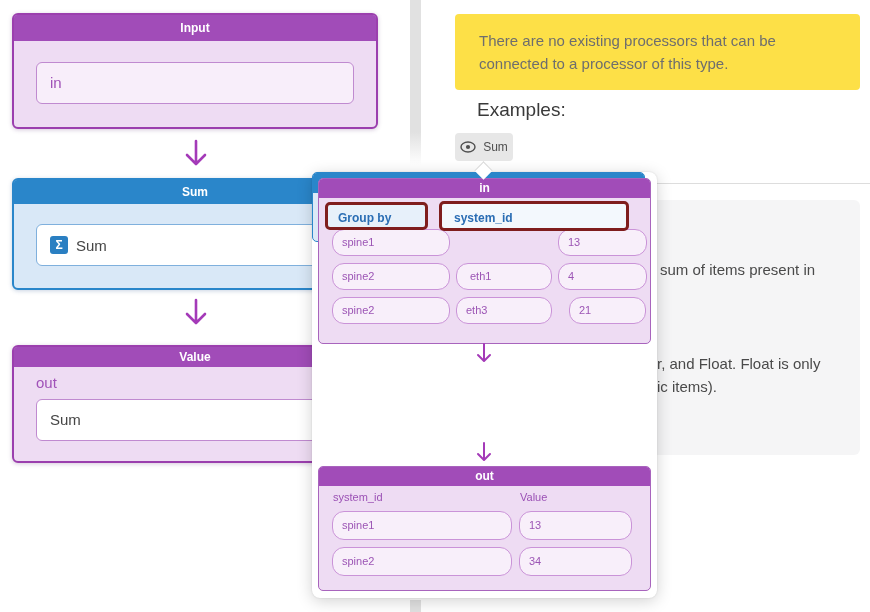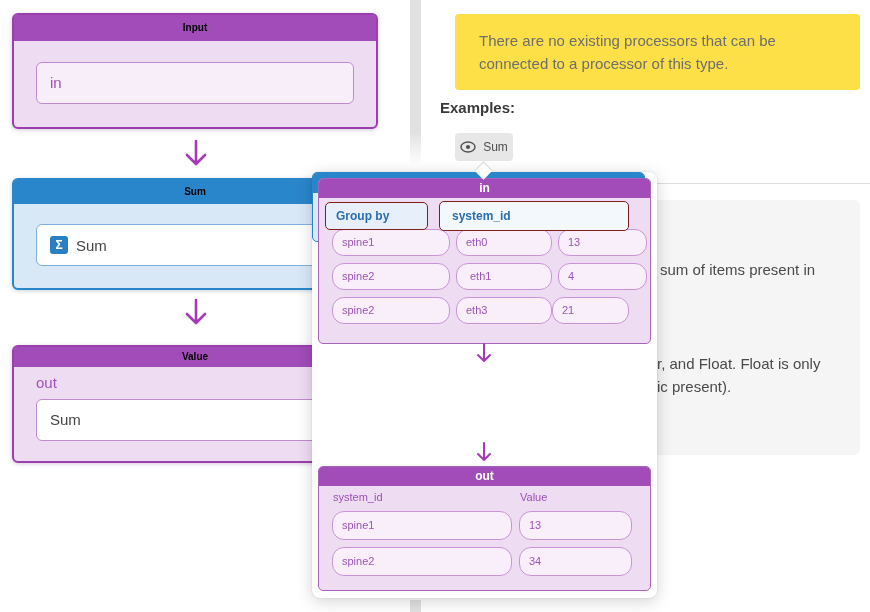--- a/index.html
+++ b/index.html
@@ -7,21 +7,21 @@
   body {
     position: relative;
     background: #ffffff;
     font-family: "Liberation Sans", sans-serif;
     overflow: hidden;
   }
   .abs { position: absolute; }
 
   
   .block { position:absolute; border-radius:6px; box-shadow:0 1px 4px rgba(90,40,110,.25); }
-  .block-header { width:100%; color:#000000; font-weight:bold; font-size:10px; text-align:center; }
+  .block-header { width:100%; color:#ffffff; font-weight:bold; font-size:12px; text-align:center; }
   #input-block  { left:12px; top:13px;  width:366px; height:116px; border:2px solid #9b3fae; background:#eedcf3; }
   #input-block .block-header  { height:26px; line-height:26px; background:#a14cb8; border-radius:3px 3px 0 0; }
   #sum-block    { left:12px; top:178px; width:366px; height:112px; border:2px solid #2a86ca; background:#d9e8f7; box-shadow:0 1px 4px rgba(40,80,140,.25); }
   #sum-block .block-header    { height:24px; line-height:24px; background:#2a86ca; border-radius:3px 3px 0 0; }
   #output-block { left:12px; top:345px; width:366px; height:118px; border:2px solid #9b3fae; background:#eedcf3; }
   #output-block .block-header { height:20px; line-height:20px; background:#a14cb8; border-radius:3px 3px 0 0; }
 
   .purple-field {
     position:absolute; left:22px; width:318px; height:42px;
     background:#f8eefa; border:1px solid #c08ad0; border-radius:6px;
@@ -53,21 +53,21 @@
   #scrollbar-thumb {
     left:410px; top:0; width:11px; height:165px;
     background:linear-gradient(#e1e1e1 80%, rgba(225,225,225,0));
   }
   #scrollbar-bottom { left:410px; top:600px; width:11px; height:12px; background:#e1e1e1; }
   #notice-box {
     left:455px; top:14px; width:405px; height:76px;
     background:#fde047; border-radius:4px;
     padding:15px 24px; font-size:15px; line-height:23px; color:#6e6e6e;
   }
-  #examples-label { left:440px; top:99px; font-size:15px; font-weight:700; color:#3a3a3a; }
+  #examples-label { left:477px; top:99px; font-size:19px; font-weight:400; color:#3a3a3a; }
   #example-button {
     left:455px; top:133px; width:58px; height:28px;
     background:#e7e7e7; border-radius:4px; border:none;
     display:flex; align-items:center; justify-content:center; gap:7px;
     font-family:"Liberation Sans",sans-serif; font-size:12px; color:#4f4f4f; cursor:pointer;
   }
   #section-divider { left:430px; top:183px; width:440px; height:1px; background:#dddddd; }
   #doc-panel { left:430px; top:200px; width:430px; height:255px; background:#f5f5f6; border-radius:6px; }
   .doc-frag { position:absolute; font-size:15px; color:#4a4a4a; white-space:nowrap; }
   #doc-frag-1 { left:660px; top:261px; }
@@ -96,21 +96,21 @@
   #popup-sum .ptable-header { height:20px; line-height:20px; }
   #popup-out { left:6px; top:294px; width:333px; height:125px; }
   .col-label { position:absolute; font-size:11px; color:#9b51b5; }
   .pcell {
     position:absolute; height:27px;
     background:#f8effa; border:1px solid #ca93d8; border-radius:12px;
     font-size:11px; color:#9c55b5; line-height:25px; padding-left:9px;
     white-space:nowrap; overflow:hidden;
   }
   .bluebox {
-    position:absolute; border:1px solid #7f1d1d; border-radius:5px;
+    position:absolute; border:3px solid #7f1d1d; border-radius:5px;
     font-size:12px; font-weight:bold; color:#2a6db4;
   }
   #groupby-box { left:13px; top:30px; width:103px; height:28px; background:#e7f0fa; line-height:26px; padding-left:10px; }
   #groupby-value-box { left:127px; top:29px; width:190px; height:30px; background:#f3f8fd; line-height:28px; padding-left:12px; }
   .small-arrow { position:absolute; left:163px; width:18px; height:22px; }
   #popup-arrow-1 { top:171px; }
   #popup-arrow-2 { top:270px; }
 </style>
 </head>
 <body>
@@ -156,43 +156,42 @@
     <ellipse cx="8" cy="6" rx="7" ry="5" fill="none" stroke="#4f4f4f" stroke-width="1.4"></ellipse>
     <circle cx="8" cy="6" r="2.1" fill="#4f4f4f"></circle>
   </svg>
   <span>Sum</span>
 </button>
 
 <div class="abs" id="section-divider"></div>
 <div class="abs" id="doc-panel"></div>
 <div class="doc-frag" id="doc-frag-1">sum of items present in</div>
 <div class="doc-frag" id="doc-frag-2">r, and Float. Float is only</div>
-<div class="doc-frag" id="doc-frag-3">ic present).</div>
+<div class="doc-frag" id="doc-frag-3">ic items).</div>
 
 <div class="abs" id="popup-caret"></div>
 
 <div class="abs" id="popup">
 
   <div class="ptable ptable-purple" id="popup-in">
     <div class="ptable-header ph-purple">in</div>
     <div class="col-label" style="left:14px; top:28px;">system_id</div>
     <div class="col-label" style="left:138px; top:28px;">if_name</div>
     <div class="col-label" style="left:241px; top:28px;">Value</div>
 
     <div class="pcell" style="left:13px;  top:50px;  width:118px;">spine1</div>
-    <div class="pcell" style="left:137px; top:50px;  width:96px;">eth0</div>
     <div class="pcell" style="left:239px; top:50px;  width:89px;">13</div>
 
     <div class="pcell" style="left:13px;  top:84px;  width:118px;">spine2</div>
     <div class="pcell" style="left:137px; top:84px;  width:96px;padding-left:13px;">eth1</div>
     <div class="pcell" style="left:239px; top:84px;  width:89px;">4</div>
 
     <div class="pcell" style="left:13px;  top:118px; width:118px;">spine2</div>
     <div class="pcell" style="left:137px; top:118px; width:96px;">eth3</div>
-    <div class="pcell" style="left:233px; top:118px; width:77px;">21</div>
+    <div class="pcell" style="left:250px; top:118px; width:77px;">21</div>
   </div>
 
   <svg class="small-arrow" id="popup-arrow-1" viewBox="0 0 18 22">
     <path d="M9 1 V17 M3 12 L9 18 L15 12" fill="none" stroke="#a43ab8" stroke-width="2" stroke-linecap="round" stroke-linejoin="round"></path>
   </svg>
 
   <div id="popup-sum">
     <div class="ptable-header ph-blue">Sum</div>
     <div class="bluebox" id="groupby-box">Group by</div>
     <div class="bluebox" id="groupby-value-box">system_id</div>

